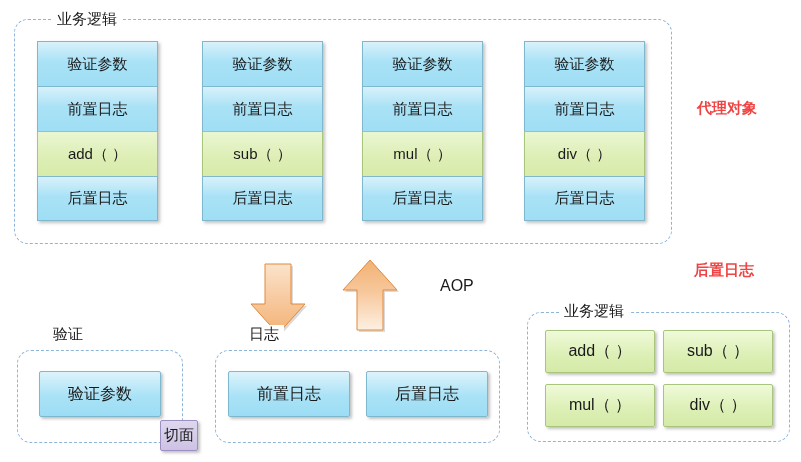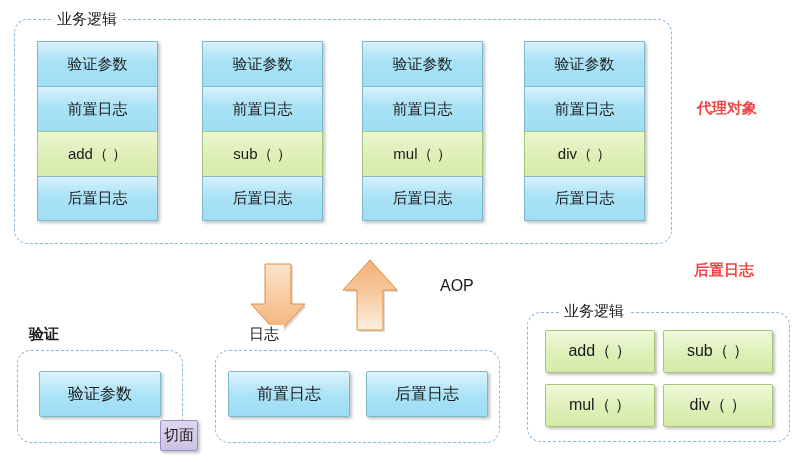--- a/index.html
+++ b/index.html
@@ -178,21 +178,21 @@
         <polygon points="27,0 54,30 40,30 40,70 14,70 14,30 0,30" fill="url(#gup)" stroke="#e08a3c" stroke-width="1"></polygon>
       </g>
     </svg>
   </div>
 
   <div class="plain-label" style="left:411px;top:276px;margin-left:29px;">AOP</div>
 
   <div class="side-label" style="left:694px;top:261px;">后置日志</div>
 
   <div class="dash-box" style="left:17px;top:350px;width:166px;height:93px;"></div>
-  <div class="grp-label" style="left:24px;top:325px;font-weight:bold;">验证</div>
+  <div class="grp-label" style="left:48px;top:325px;">验证</div>
   <div class="flat-box blue" style="left:39px;top:371px;width:122px;height:46px;">验证参数</div>
 
   <div class="dash-box" style="left:215px;top:350px;width:285px;height:93px;"></div>
   <div class="grp-label" style="left:228px;top:325px;margin-left:16px;">日志</div>
   <div class="flat-box blue" style="left:228px;top:371px;width:122px;height:46px;">前置日志</div>
   <div class="flat-box blue" style="left:366px;top:371px;width:122px;height:46px;">后置日志</div>
 
   <div class="badge" style="left:160px;top:420px;width:38px;height:31px;">切面</div>
 
   <div class="dash-box" style="left:527px;top:312px;width:263px;height:130px;"></div>

